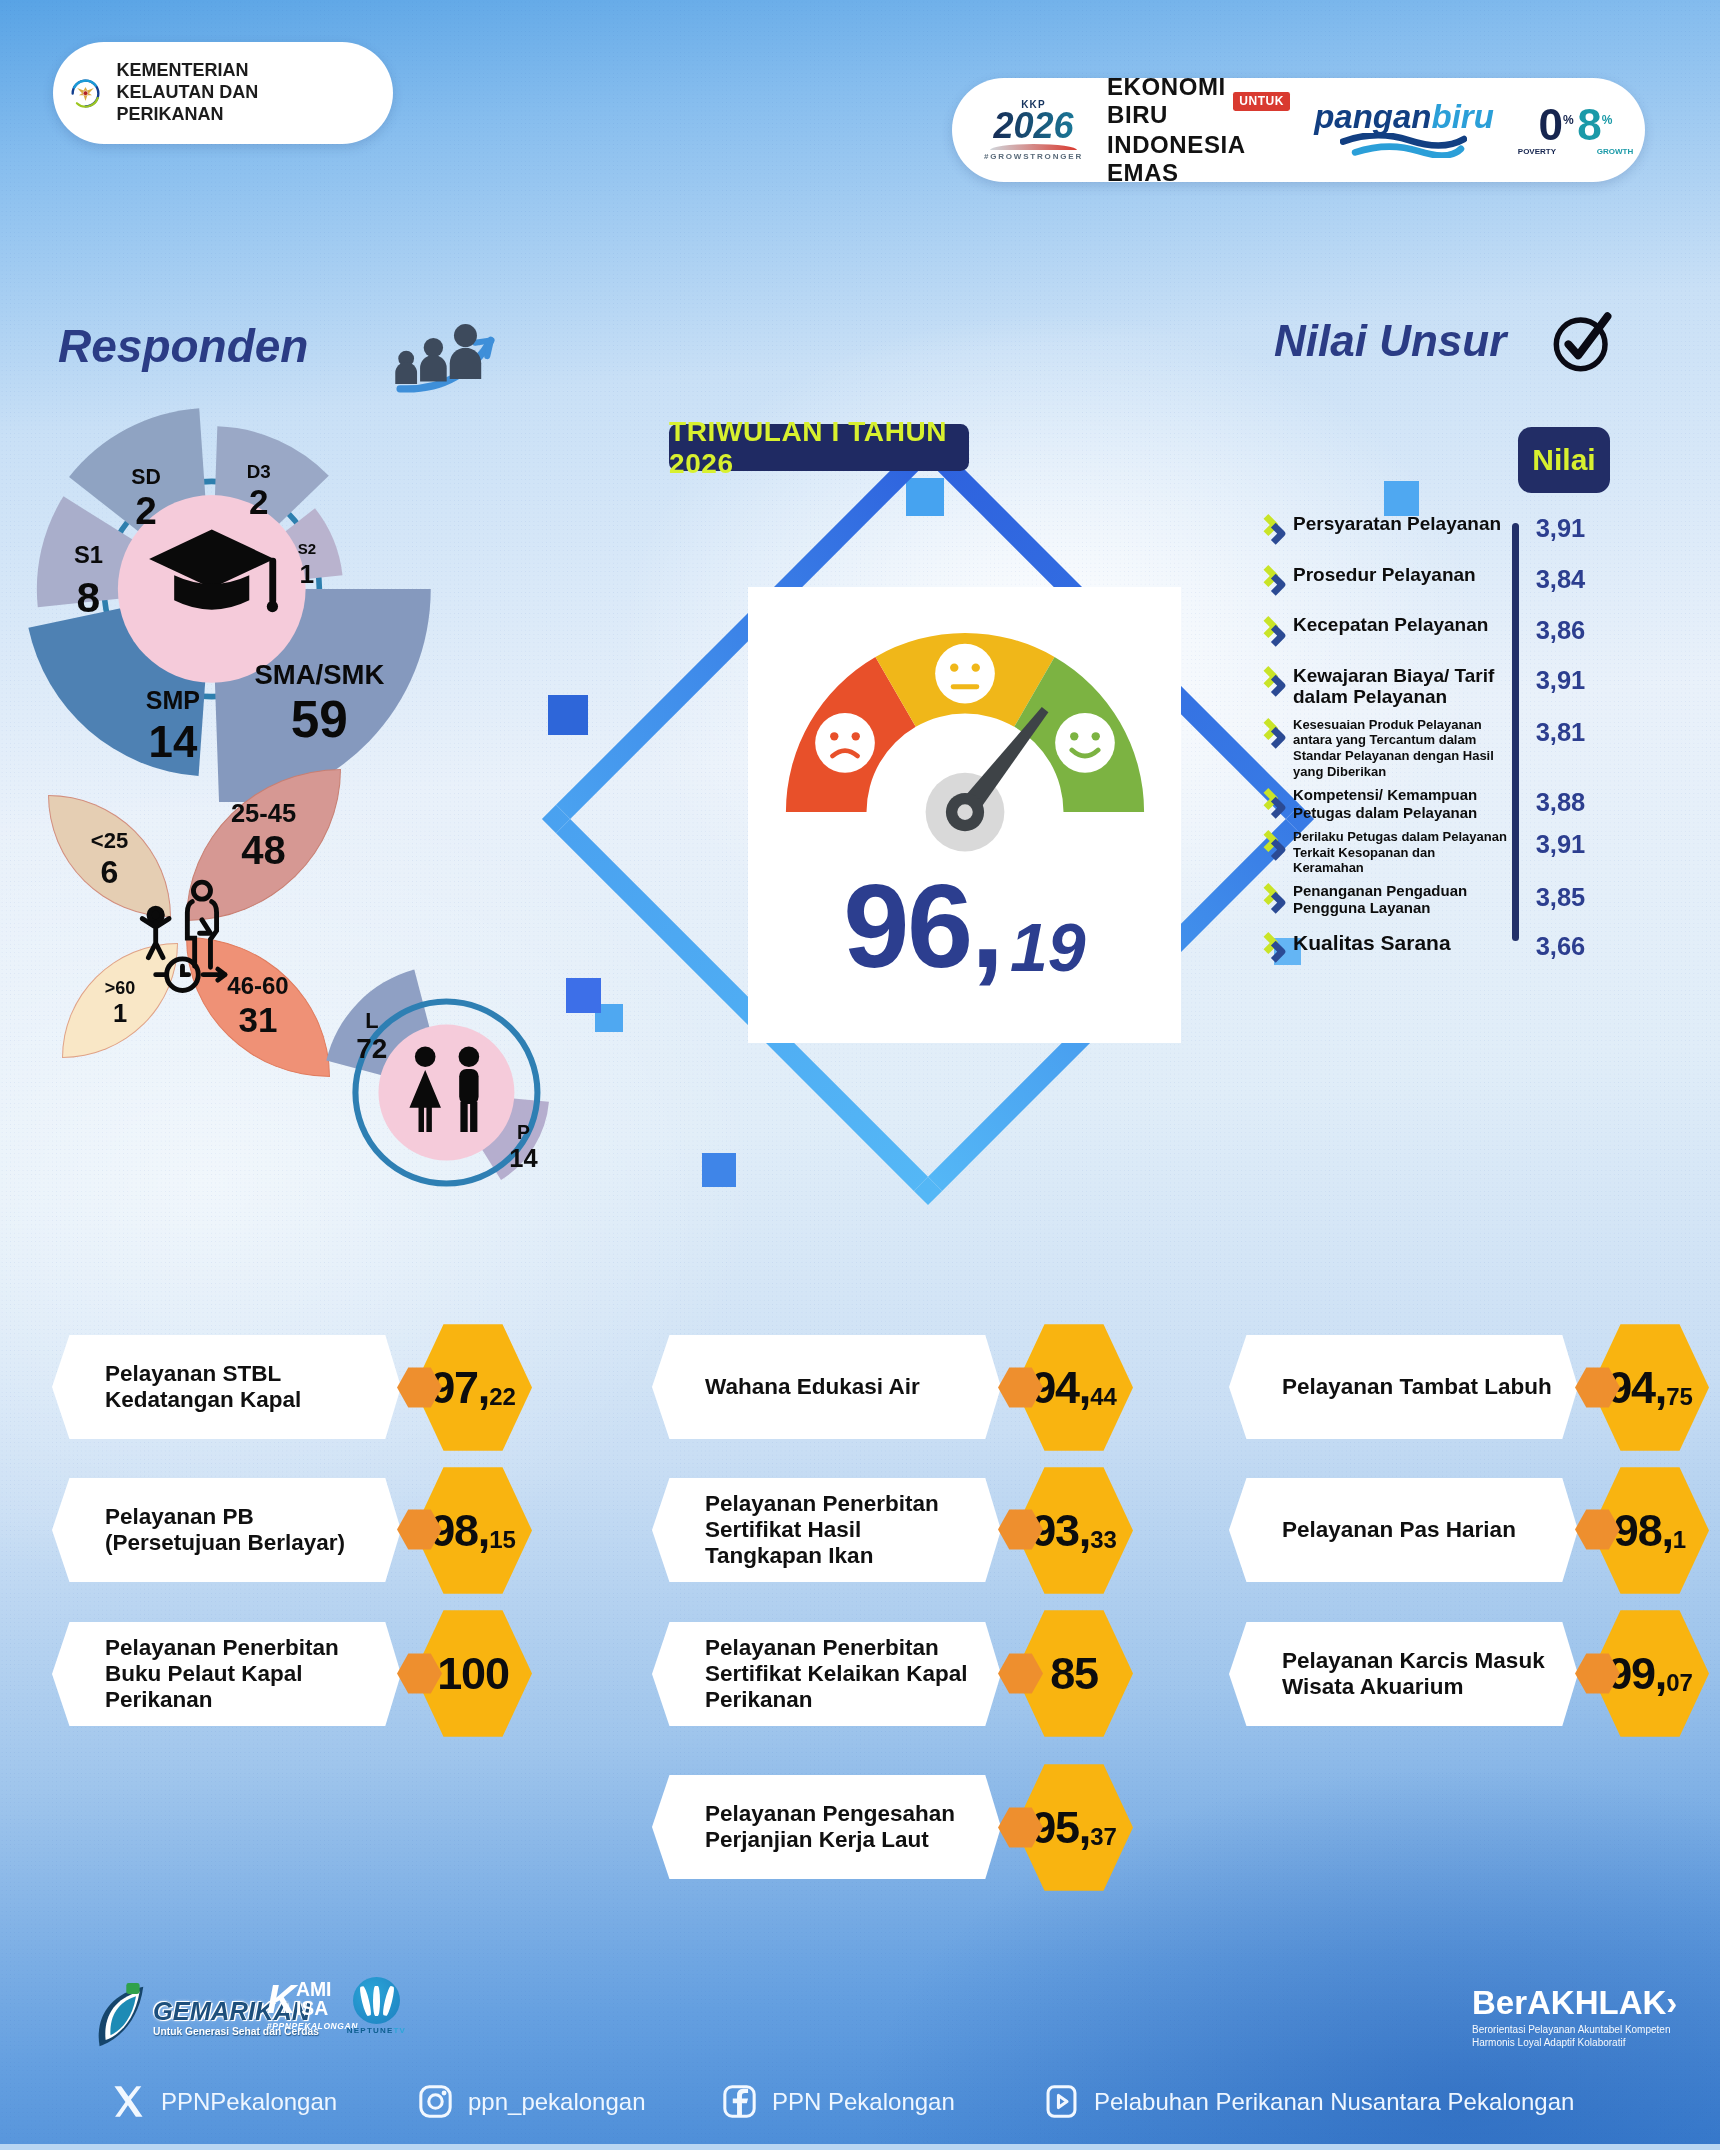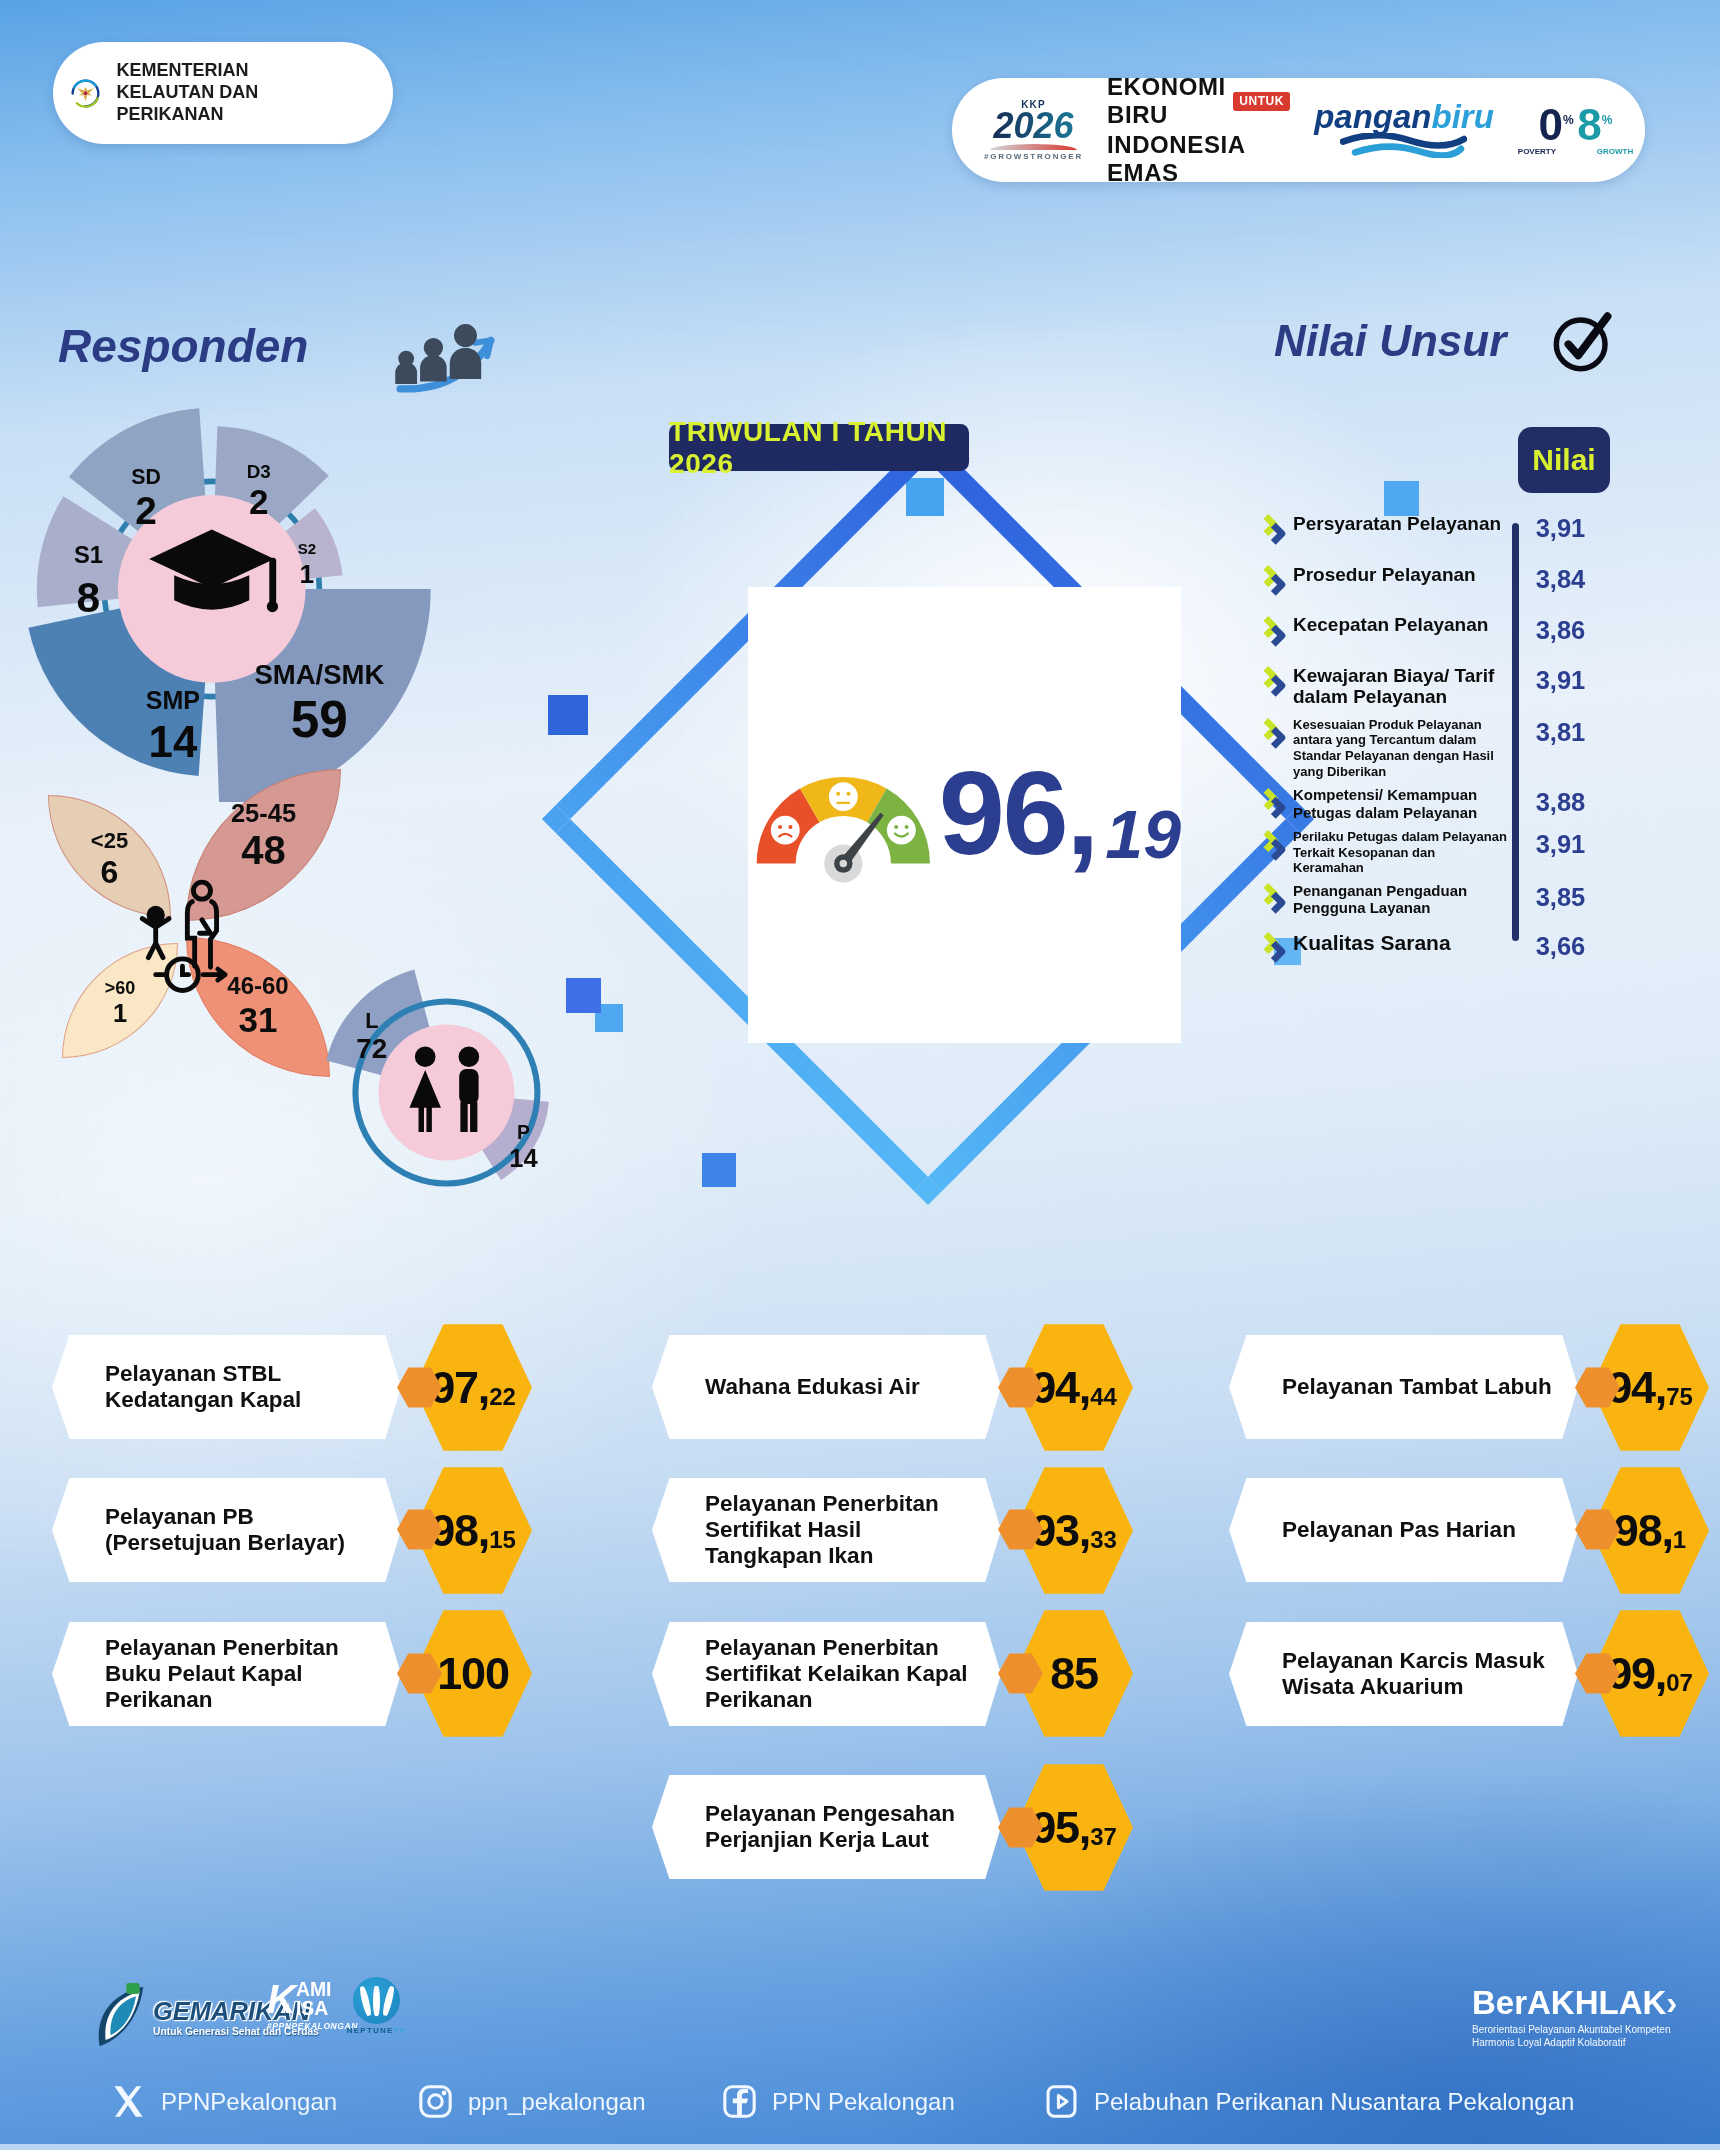--- a/index.html
+++ b/index.html
@@ -42,21 +42,21 @@
   #nilai-title{left:1274px;top:316px;font-size:44px;}
   #jenis-title{left:0;top:1223px;width:1720px;text-align:center;font-size:72px;}
 
   
   .sq{position:absolute;z-index:2;}
 
   
   #diamond{left:655px;top:546px;width:546px;height:546px;transform:rotate(45deg);border:20.6px solid;border-image:linear-gradient(160deg,#2e62de 0%,#3f8bea 45%,#54b7f6 100%) 1;box-sizing:border-box;z-index:2;}
   #period-badge{left:669px;top:424px;width:300px;height:47px;background:#1f2a63;border-radius:8.5px;display:flex;align-items:center;z-index:4;}
   #period-badge span{color:#d8f02f;font-size:28px;font-weight:bold;letter-spacing:0.6px;}
-  #gauge-card{left:748px;top:587px;width:433px;height:456px;background:#fff;z-index:3;display:flex;flex-direction:row;align-items:center;}
+  #gauge-card{left:748px;top:587px;width:433px;height:456px;background:#fff;z-index:3;display:flex;flex-direction:column;align-items:center;}
   #score-row{display:flex;align-items:baseline;color:#2c3e8f;margin-top:-4.9px;}
   #score-int{font-size:119px;font-weight:bold;letter-spacing:-2.4px;}
   #score-dec{font-size:68px;font-weight:bold;font-style:italic;margin-left:8.5px;transform:translateY(3.6px);}
 
   
   #nilai-badge{left:1518px;top:427px;width:92px;height:66px;background:#222d66;border-radius:13.4px;display:flex;align-items:center;justify-content:center;z-index:3;}
   #nilai-badge span{color:#d8f02f;font-size:30px;font-weight:bold;}
   #nilai-items{left:1261px;top:513px;width:342px;}
   #nilai-divider{position:absolute;right:84px;top:9.7px;height:418px;width:6.7px;background:#223069;border-radius:3.6px;}
   .nrow{display:flex;align-items:flex-start;margin-bottom:13.4px;position:relative;padding-right:96px;}

